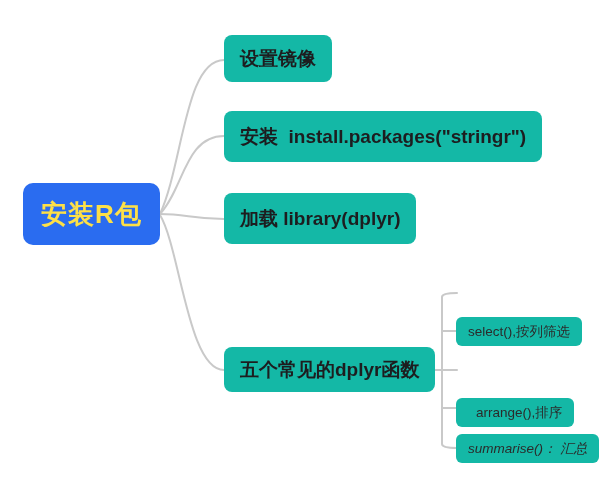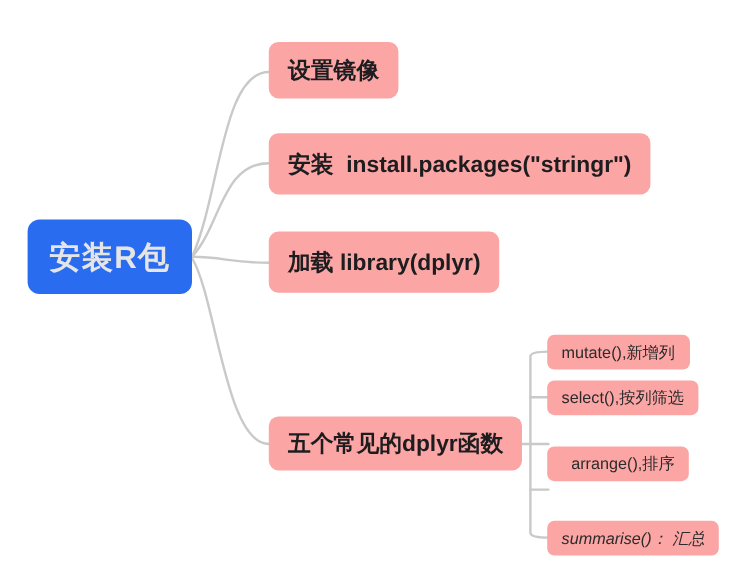--- a/index.html
+++ b/index.html
@@ -30,32 +30,32 @@
     stroke-linecap: round;
     stroke-linejoin: round;
   }
   .node {
     position: absolute;
     display: flex;
     align-items: center;
     white-space: pre;
     box-sizing: border-box;
     border-radius: 8px;
-    background: #fca5a5;
+    background: #14b8a6;
     color: #1d1d1f;
     cursor: default;
   }
   .node.root {
     left: 23px;
     top: 183px;
     width: 137px;
     height: 62px;
     justify-content: center;
     background: #2a6cf0;
-    color: #e5e5e5;
+    color: #fde047;
     border-radius: 10px;
     font-size: 26px;
     font-weight: 700;
     letter-spacing: 1px;
   }
   .node.branch {
     font-size: 19px;
     font-weight: 700;
     padding: 0 16px;
     height: 48px;
@@ -69,21 +69,21 @@
     height: 29px;
     font-size: 13.5px;
     font-weight: 400;
     color: #2b2b2b;
     padding: 0 12px;
     border-radius: 6px;
   }
   .node.c0 { top: 279px; }
   .node.c1 { top: 317px; }
   .node.c2 { top: 356px; }
-  .node.c3 { top: 372px; padding-left: 20px; }
+  .node.c3 { top: 398px; padding-left: 20px; }
   .node.c4 { top: 434px; font-style: italic; }
 </style>
 </head>
 <body>
 
 <div class="canvas">
 
   <svg class="edges" viewBox="0 0 610 477" aria-hidden="true">
     <path d="M160,214 C183,164 185,60 224,60"></path>
     <path d="M160,214 C184,188 185,136 224,136"></path>
@@ -96,18 +96,17 @@
     <path d="M442,408 H457"></path>
   </svg>
 
   <div class="node root">安装R包</div>
 
   <div class="node branch b0">设置镜像</div>
   <div class="node branch b1">安装  install.packages("stringr")</div>
   <div class="node branch b3">五个常见的dplyr函数</div>
   <div class="node branch b2">加载 library(dplyr)</div>
 
-  <div class="node child c0">mutate(),新增列</div>
   <div class="node child c1">select(),按列筛选</div>
   <div class="node child c3">arrange(),排序</div>
   <div class="node child c4">summarise()： 汇总</div>
 
 </div>
 
 </body></html>

